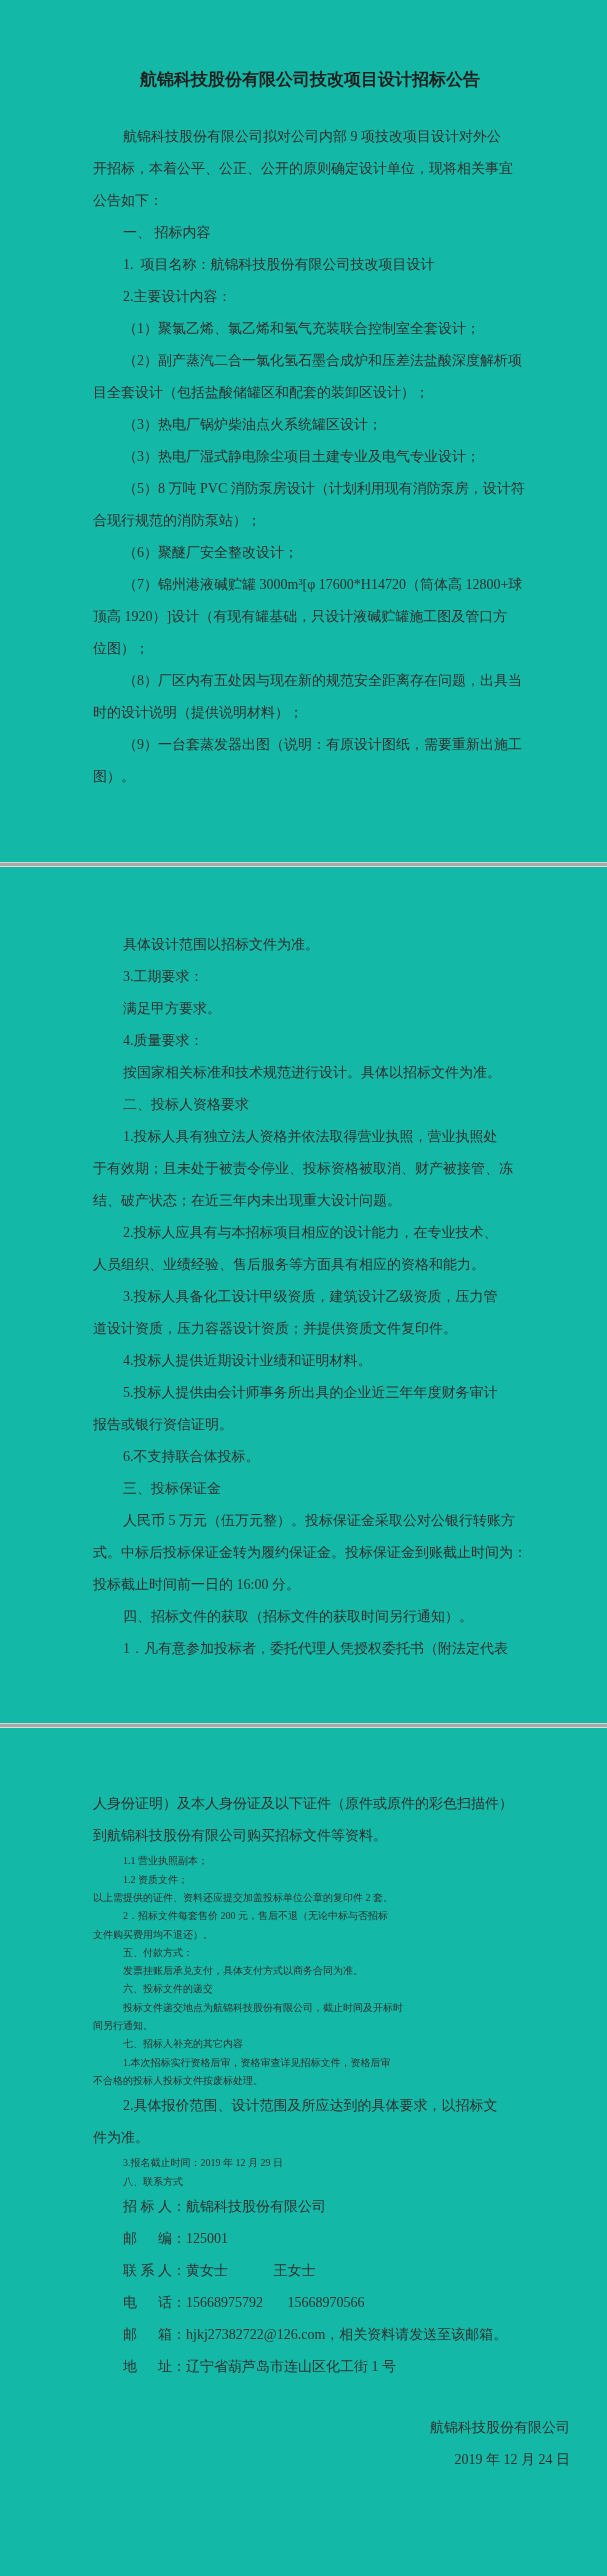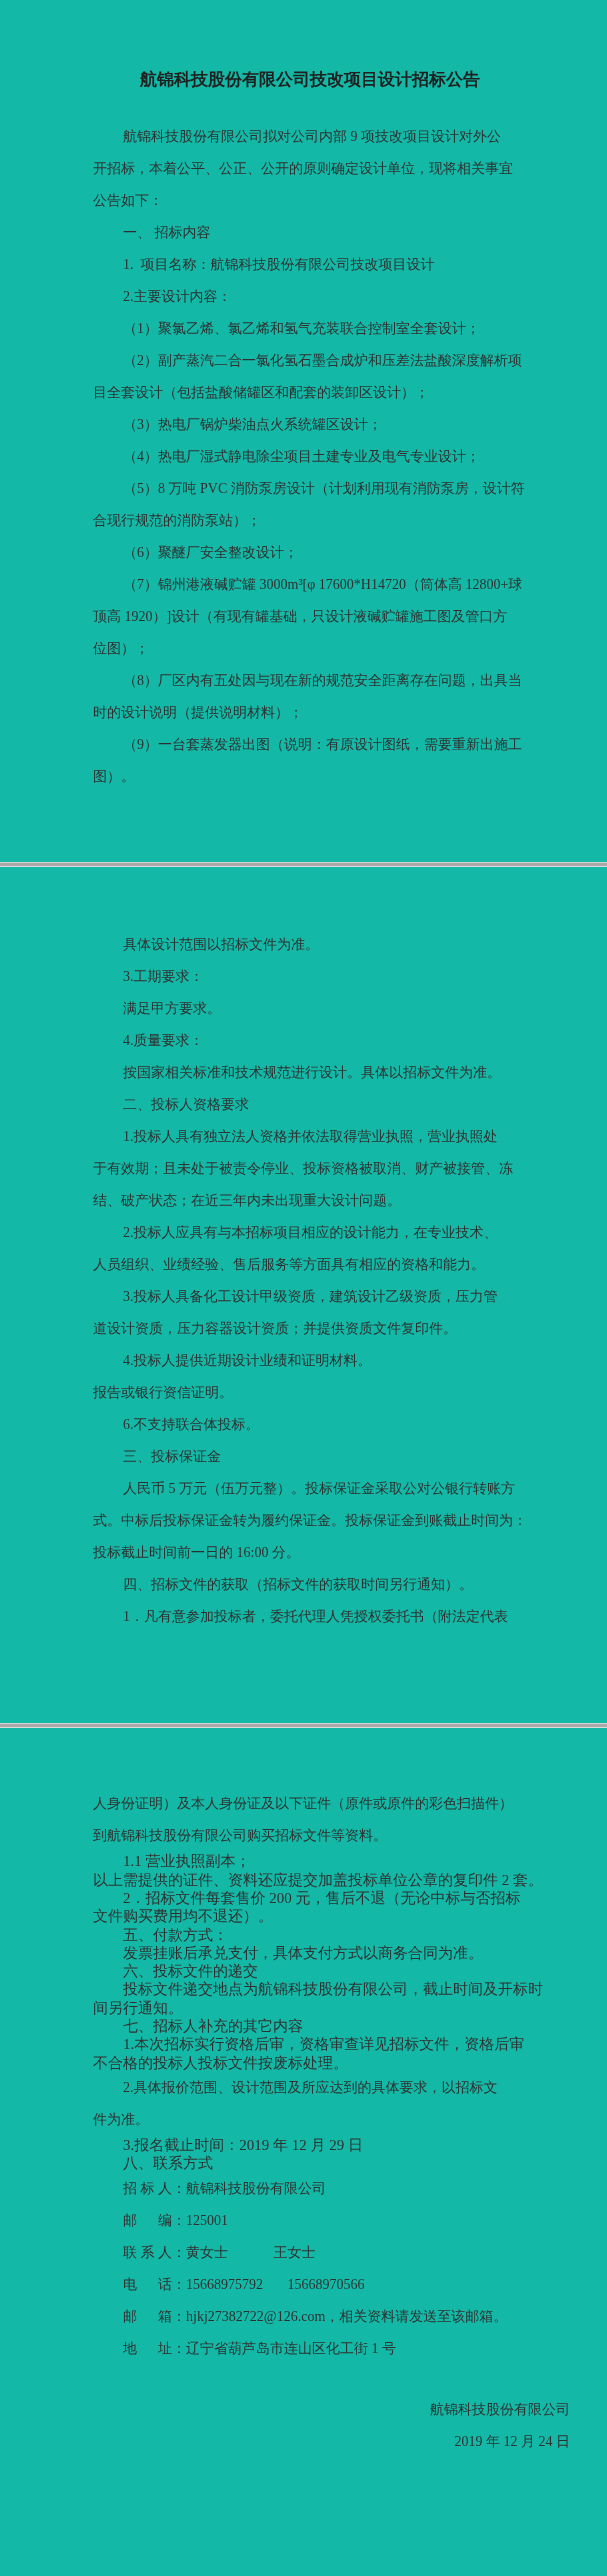--- a/index.html
+++ b/index.html
@@ -19,21 +19,21 @@
   .sep{
     height:5.2px;width:607px;
     background:linear-gradient(#d4d4d4 0px,#d4d4d4 0.6px,#a9a9a9 0.6px,#a9a9a9 4px,#cfcfcf 4px,#f3f3f3 5.2px);
   }
   .ttl{
     height:34px;line-height:34px;margin-top:63px;margin-bottom:24px;
     text-align:center;font-size:17px;font-weight:bold;color:#1f1f1f;
     white-space:pre;
   }
   .l56{height:32px;line-height:32px;font-size:14px;white-space:pre;}
-  .l32{height:18.3px;line-height:18.3px;font-size:15px;white-space:pre;}
+  .l32{height:18.3px;line-height:18.3px;font-size:10px;white-space:pre;}
   .ind{padding-left:30px;}
   .ctr{text-align:right;position:relative;left:43px;}
   .gap50{height:29px;}
   .u{}
 </style>
 </head>
 <body>
 
 <div class="doc">
   <div class="page page-1">
@@ -41,21 +41,21 @@
       <div class="l56 ind">航锦科技股份有限公司拟对公司内部 9 项技改项目设计对外公</div>
       <div class="l56">开招标，本着公平、公正、公开的原则确定设计单位，现将相关事宜</div>
       <div class="l56">公告如下：</div>
       <div class="l56 ind">一、 招标内容</div>
       <div class="l56 ind">1.  项目名称：航锦科技股份有限公司技改项目设计</div>
       <div class="l56 ind">2.主要设计内容：</div>
       <div class="l56 ind">（1）聚氯乙烯、氯乙烯和氢气充装联合控制室全套设计；</div>
       <div class="l56 ind">（2）副产蒸汽二合一氯化氢石墨合成炉和压差法盐酸深度解析项</div>
       <div class="l56">目全套设计（包括盐酸储罐区和配套的装卸区设计）；</div>
       <div class="l56 ind">（3）热电厂锅炉柴油点火系统罐区设计；</div>
-      <div class="l56 ind">（4）热电厂湿式静电除尘项目土建专业及电气专业设计；</div>
+      <div class="l56 ind">（3）热电厂湿式静电除尘项目土建专业及电气专业设计；</div>
       <div class="l56 ind">（5）8 万吨 PVC 消防泵房设计（计划利用现有消防泵房，设计符</div>
       <div class="l56">合现行规范的消防泵站）；</div>
       <div class="l56 ind">（6）聚醚厂安全整改设计；</div>
       <div class="l56 ind">（7）锦州港液碱贮罐 3000m³[φ 17600*H14720（筒体高 12800+球</div>
       <div class="l56">顶高 1920）]设计（有现有罐基础，只设计液碱贮罐施工图及管口方</div>
       <div class="l56">位图）；</div>
       <div class="l56 ind">（8）厂区内有五处因与现在新的规范安全距离存在问题，出具当</div>
       <div class="l56">时的设计说明（提供说明材料）；</div>
       <div class="l56 ind">（9）一台套蒸发器出图（说明：有原设计图纸，需要重新出施工</div>
       <div class="l56">图）。</div>
@@ -69,34 +69,36 @@
       <div class="l56 ind">按国家相关标准和技术规范进行设计。具体以招标文件为准。</div>
       <div class="l56 ind">二、投标人资格要求</div>
       <div class="l56 ind">1.投标人具有独立法人资格并依法取得营业执照，营业执照处</div>
       <div class="l56">于有效期；且未处于被责令停业、投标资格被取消、财产被接管、冻</div>
       <div class="l56">结、破产状态；在近三年内未出现重大设计问题。</div>
       <div class="l56 ind">2.投标人应具有与本招标项目相应的设计能力，在专业技术、</div>
       <div class="l56">人员组织、业绩经验、售后服务等方面具有相应的资格和能力。</div>
       <div class="l56 ind">3.投标人具备化工设计甲级资质，建筑设计乙级资质，压力管</div>
       <div class="l56">道设计资质，压力容器设计资质；并提供资质文件复印件。</div>
       <div class="l56 ind">4.投标人提供近期设计业绩和证明材料。</div>
+      <div class="l56 ind">5.投标人提供由会计师事务所出具的企业近三年年度财务审计</div>
       <div class="l56">报告或银行资信证明。</div>
       <div class="l56 ind">6.不支持联合体投标。</div>
       <div class="l56 ind">三、投标保证金</div>
       <div class="l56 ind">人民币 5 万元（伍万元整）。投标保证金采取公对公银行转账方</div>
       <div class="l56">式。中标后投标保证金转为履约保证金。投标保证金到账截止时间为：</div>
       <div class="l56">投标截止时间前一日的 16:00 分。</div>
       <div class="l56 ind">四、招标文件的获取（招标文件的获取时间另行通知）。</div>
       <div class="l56 ind">1．凡有意参加投标者，委托代理人凭授权委托书（附法定代表</div>
     </div>
   <div class="sep"></div>
   <div class="page page-3">
       <div class="l56">人身份证明）及本人身份证及以下证件（原件或原件的彩色扫描件）</div>
       <div class="l56">到航锦科技股份有限公司购买招标文件等资料。</div>
       <div class="l32 ind">1.1 营业执照副本；</div>
+      <div class="l32 ind">1.2 资质文件；</div>
       <div class="l32">以上需提供的证件、资料还应提交加盖投标单位公章的复印件 2 套。</div>
       <div class="l32 ind">2．招标文件每套售价 200 元，售后不退（无论中标与否招标</div>
       <div class="l32">文件购买费用均不退还）。</div>
       <div class="l32 ind">五、付款方式：</div>
       <div class="l32 ind">发票挂账后承兑支付，具体支付方式以商务合同为准。</div>
       <div class="l32 ind">六、投标文件的递交</div>
       <div class="l32 ind">投标文件递交地点为航锦科技股份有限公司，截止时间及开标时</div>
       <div class="l32">间另行通知。</div>
       <div class="l32 ind">七、招标人补充的其它内容</div>
       <div class="l32 ind">1.本次招标实行资格后审，资格审查详见招标文件，资格后审</div>

